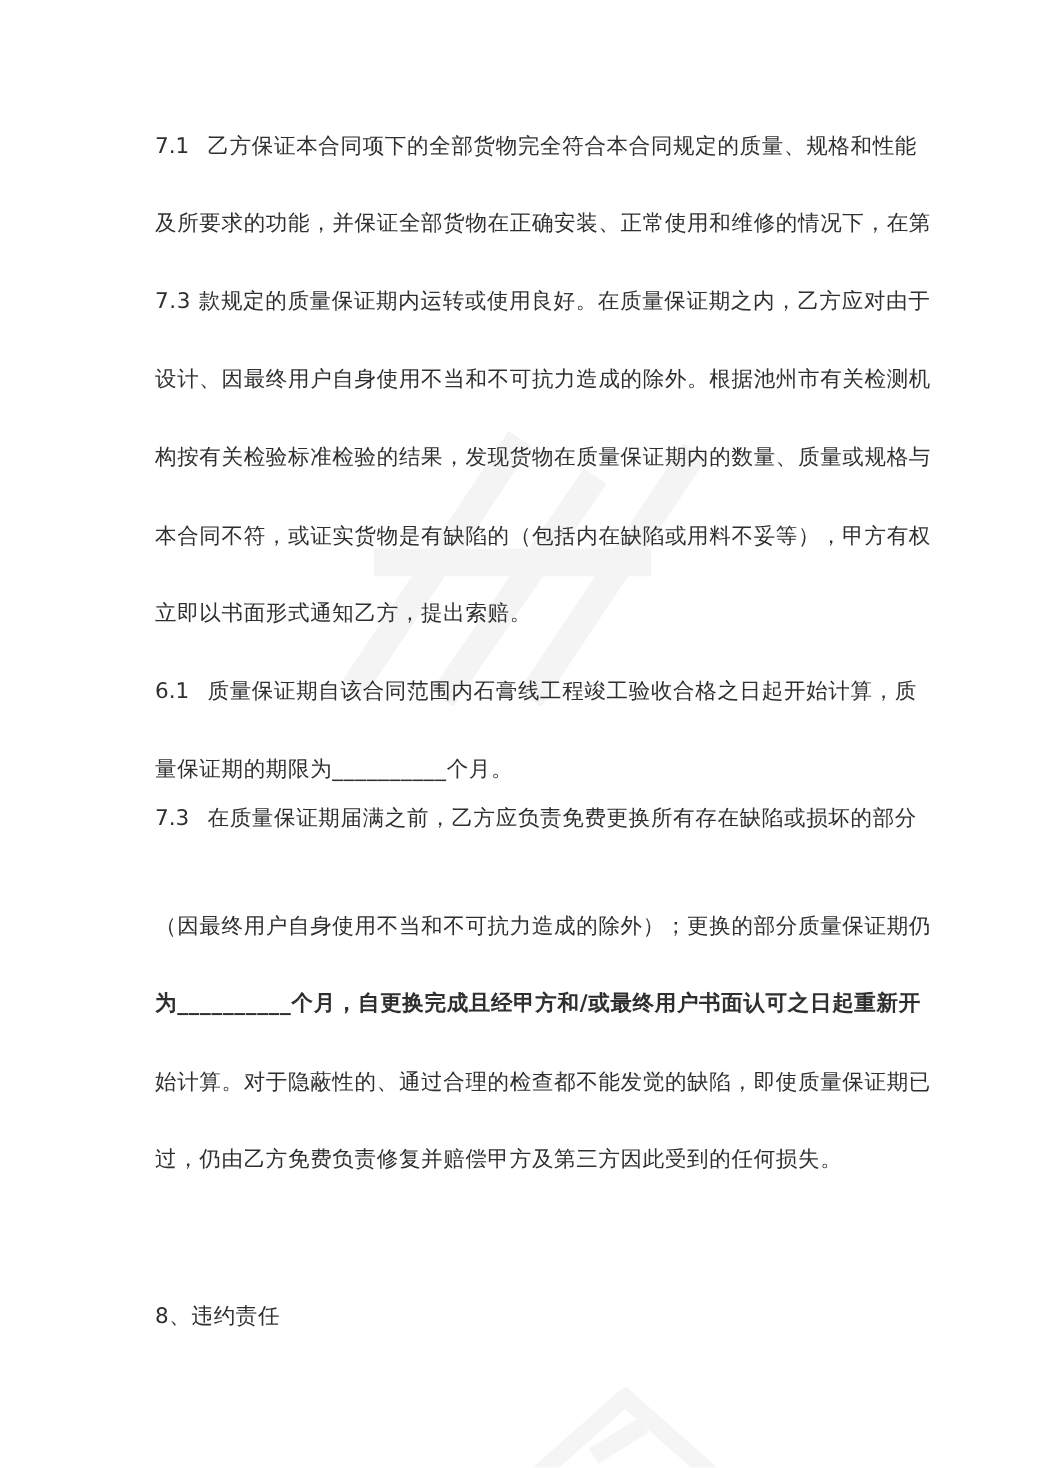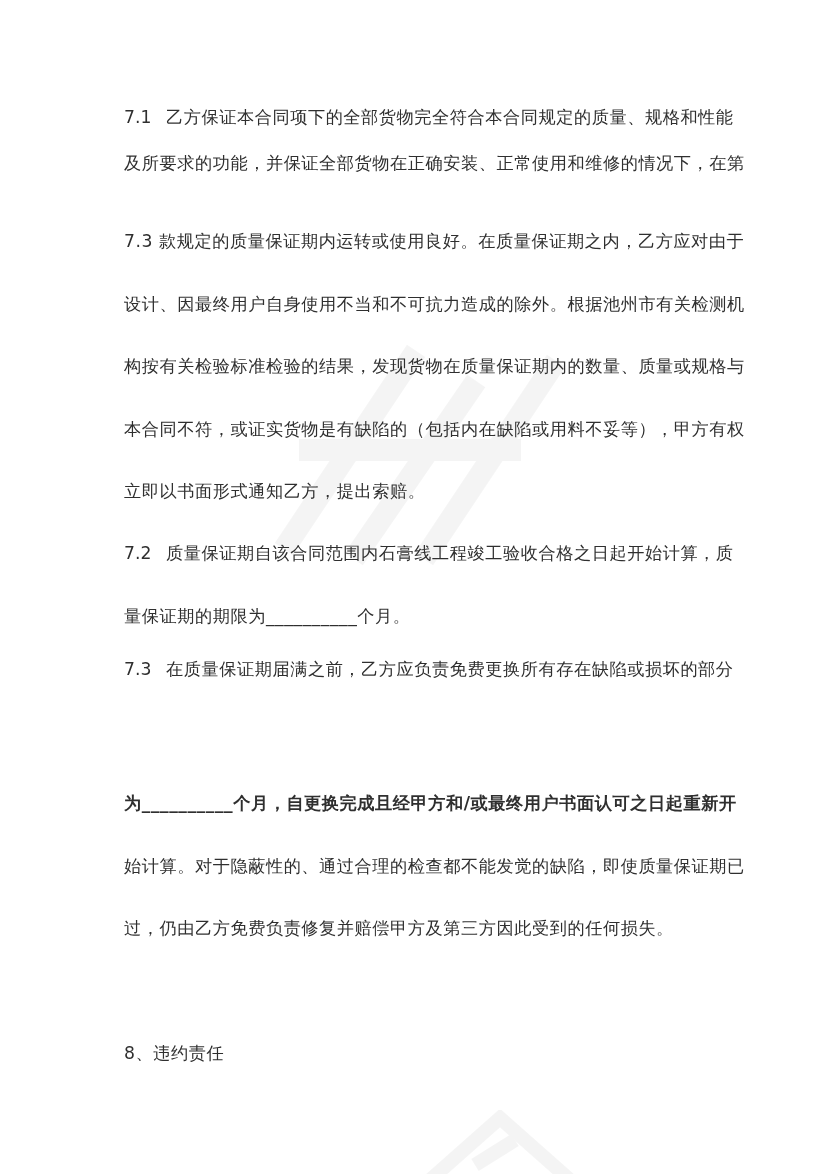--- a/index.html
+++ b/index.html
@@ -60,29 +60,30 @@
     </g>
   </svg>
   <svg class="watermark" style="left:420px; top:1110px;" width="160" height="70" viewBox="0 0 160 70">
     <g fill="none" stroke="#555" stroke-width="14">
       <path d="M10 70 L80 8 L150 70"></path>
       <path d="M55 55 L95 30"></path>
     </g>
   </svg>
 
   <div class="line justify" style="top:102px;"><span class="num">7.1</span><span>乙方保证本合同项下的全部货物完全符合本合同规定的质量、规格和性能</span></div>
-  <div class="line justify" style="top:148px;">及所要求的功能，并保证全部货物在正确安装、正常使用和维修的情况下，在第</div>
+  <div class="line justify" style="top:164px;">及所要求的功能，并保证全部货物在正确安装、正常使用和维修的情况下，在第</div>
   <div class="line justify" style="top:226px;">7.3 款规定的质量保证期内运转或使用良好。在质量保证期之内，乙方应对由于</div>
   <div class="line justify" style="top:289px;">设计、因最终用户自身使用不当和不可抗力造成的除外。根据池州市有关检测机</div>
   <div class="line justify" style="top:351px;">构按有关检验标准检验的结果，发现货物在质量保证期内的数量、质量或规格与</div>
   <div class="line justify" style="top:414px;">本合同不符，或证实货物是有缺陷的（包括内在缺陷或用料不妥等），甲方有权</div>
   <div class="line" style="top:476px;">立即以书面形式通知乙方，提出索赔。</div>
 
-  <div class="line justify" style="top:538px;"><span class="num">7.2</span><span>质量保证期自该合同范围内石膏线工程竣工验收合格之日起开始计算，质</span></div>
+  <div class="line justify" style="top:538px;"><span class="num">6.1</span><span>质量保证期自该合同范围内石膏线工程竣工验收合格之日起开始计算，质</span></div>
   <div class="line" style="top:601px;">量保证期的期限为__________个月。</div>
 
-  <div class="line justify" style="top:654px;"><span class="num">7.3</span><span>在质量保证期届满之前，乙方应负责免费更换所有存在缺陷或损坏的部分</span></div>
+  <div class="line justify" style="top:640px;"><span class="num">7.3</span><span>在质量保证期届满之前，乙方应负责免费更换所有存在缺陷或损坏的部分</span></div>
+  <div class="line justify" style="top:726px;">（因最终用户自身使用不当和不可抗力造成的除外）；更换的部分质量保证期仍</div>
   <div class="line justify" style="top:788px;font-weight:bold;">为__________个月，自更换完成且经甲方和/或最终用户书面认可之日起重新开</div>
   <div class="line justify" style="top:851px;">始计算。对于隐蔽性的、通过合理的检查都不能发觉的缺陷，即使质量保证期已</div>
   <div class="line" style="top:913px;">过，仍由乙方免费负责修复并赔偿甲方及第三方因此受到的任何损失。</div>
 
   <div class="line" style="top:1038px;">8、违约责任</div>
 </div>
 
 </body></html>

